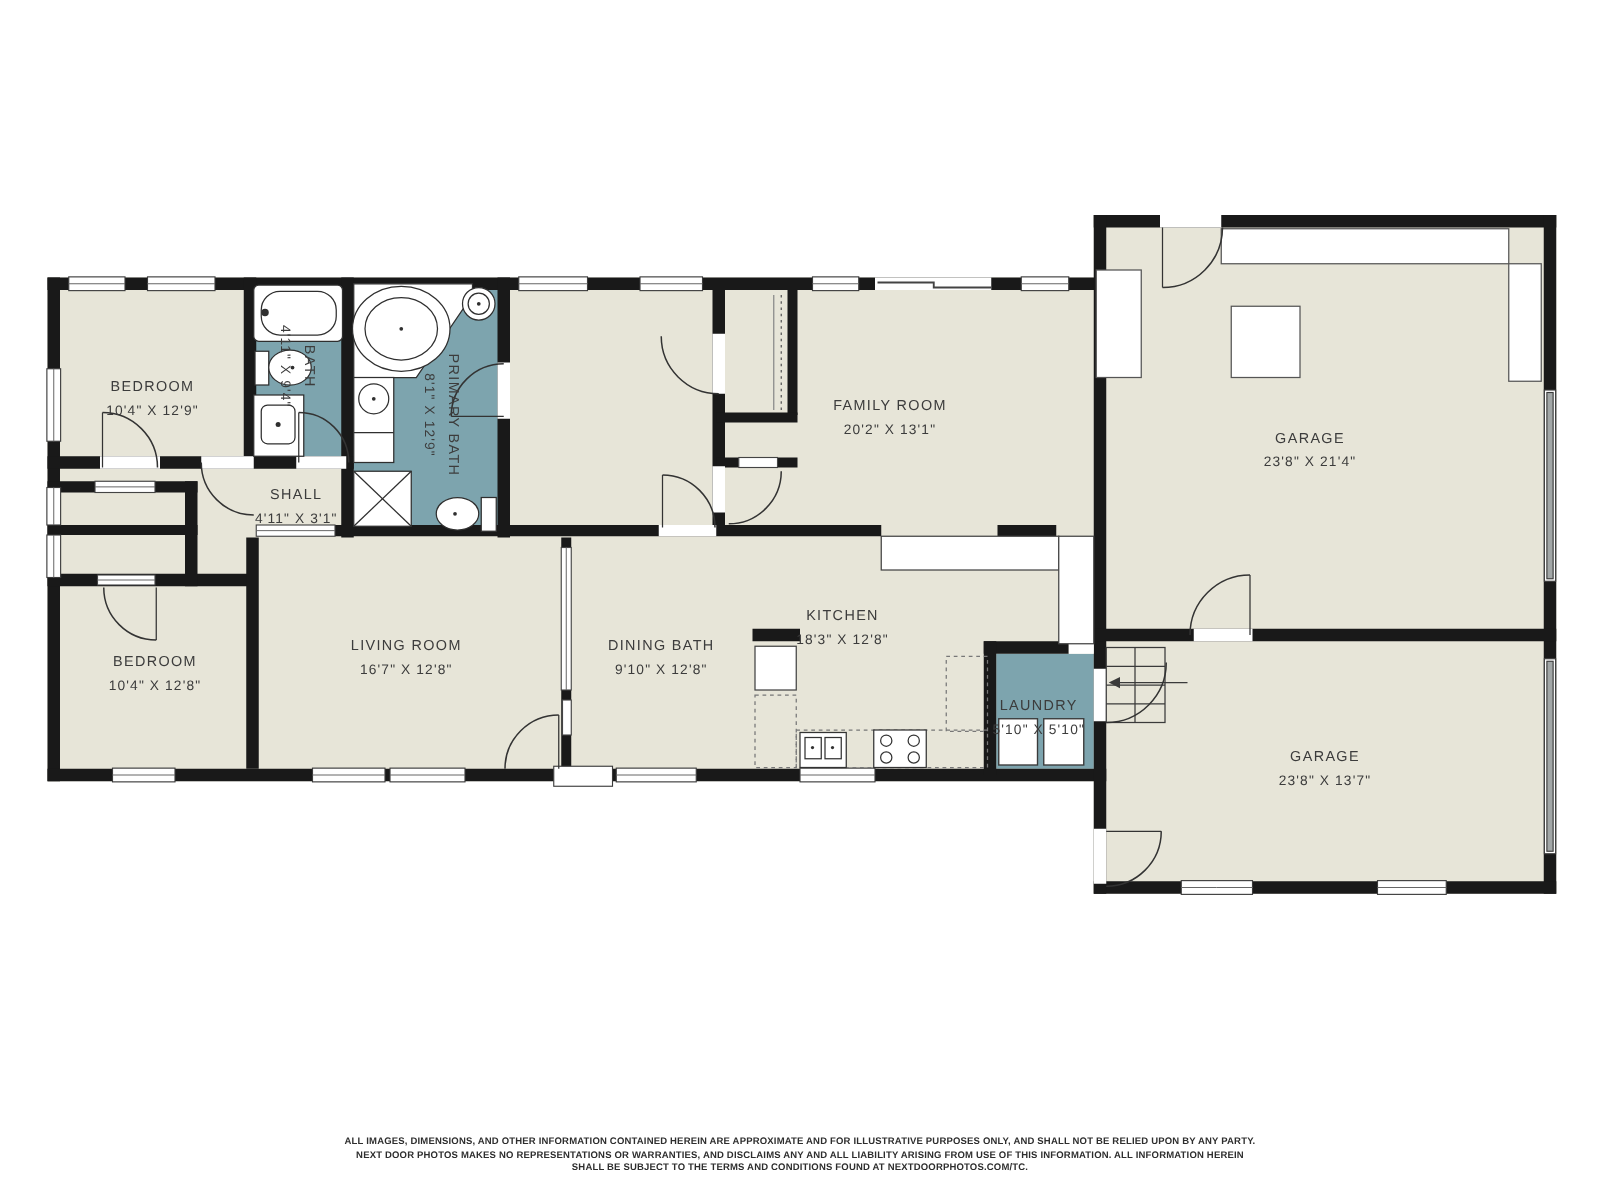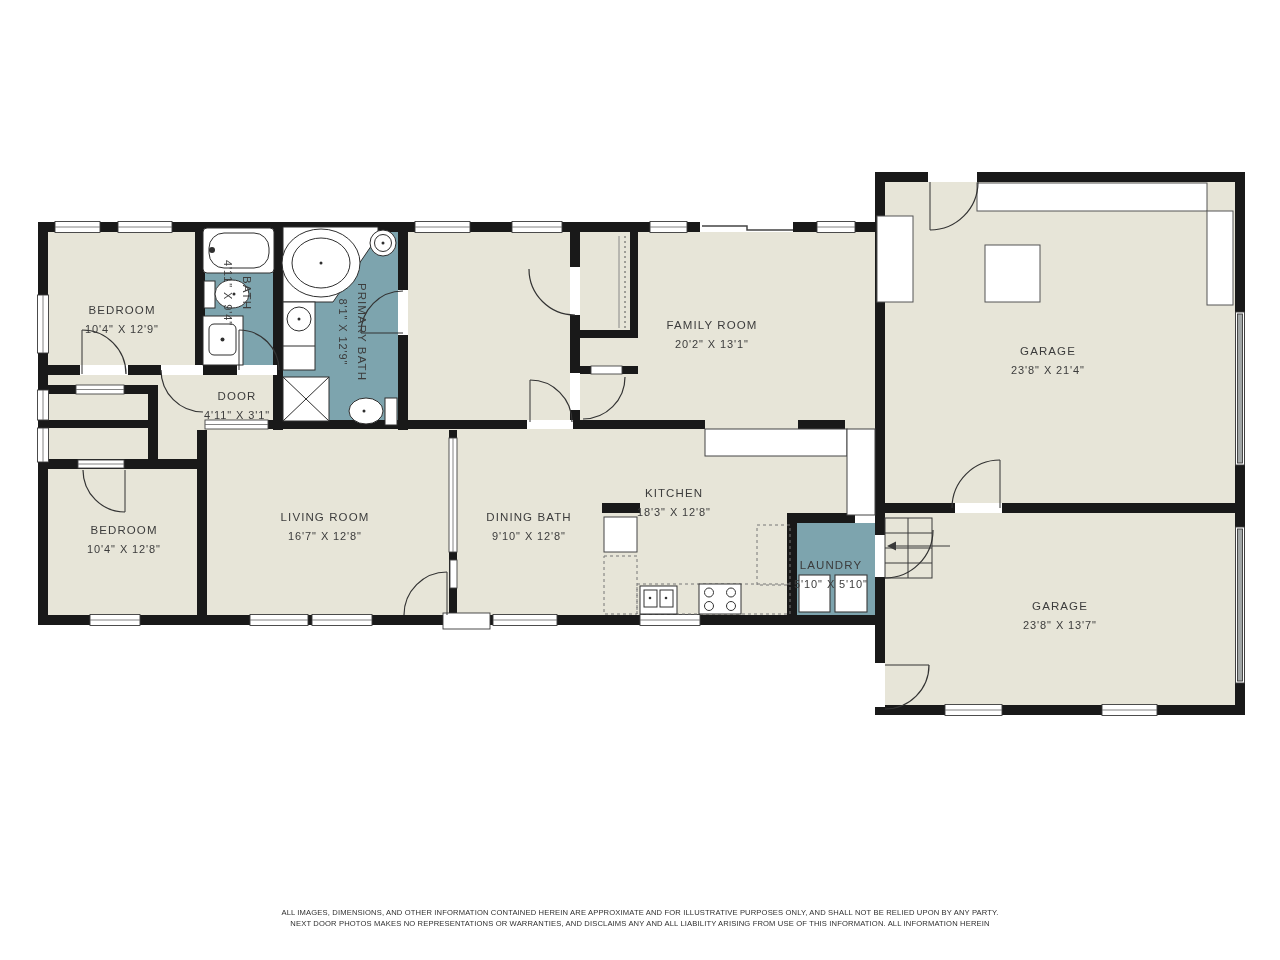--- a/index.html
+++ b/index.html
@@ -5,21 +5,21 @@
   html,body{margin:0;padding:0;background:#ffffff;}
   .plan{position:relative;width:1280px;height:960px;background:#ffffff;overflow:hidden;
         font-family:"Liberation Sans", sans-serif;}
   .plan svg{position:absolute;left:0;top:0;}
   .lbl{position:absolute;transform:translate(-50%,-50%);text-align:center;color:#3c3c3c;
        white-space:nowrap;line-height:19px;}
   .lbl.vert{transform:translate(-50%,-50%) rotate(90deg);}
   .rn{font-size:11.5px;letter-spacing:1.1px;font-weight:400;}
   .rd{font-size:11px;letter-spacing:0.9px;font-weight:400;}
   .disclaimer{position:absolute;left:0;right:0;top:908px;text-align:center;color:#2e2e2e;
-      font-size:7.6px;line-height:10.5px;letter-spacing:0.15px;font-weight:400;}
+      font-size:7.6px;line-height:10.5px;letter-spacing:0.15px;font-weight:700;}
 </style>
 </head>
 <body>
 
 <div class="plan">
 
 <svg width="1280" height="960" viewBox="0 0 1280 960">
 
   <g>
     <rect x="38" y="222" width="847" height="403" fill="#e7e5d8"></rect>
@@ -278,21 +278,21 @@
   </div>
   <div class="lbl vert" style="left:237px;top:293px">
     <div class="rn">BATH</div>
     <div class="rd">4'11" X 9'4"</div>
   </div>
   <div class="lbl vert" style="left:352px;top:332px">
     <div class="rn">PRIMARY BATH</div>
     <div class="rd">8'1" X 12'9"</div>
   </div>
   <div class="lbl" style="left:237px;top:406px">
-    <div class="rn">DOOR</div>
+    <div class="rn">SHALL</div>
     <div class="rd">4'11" X 3'1"</div>
   </div>
   <div class="lbl" style="left:712px;top:335px">
     <div class="rn">FAMILY ROOM</div>
     <div class="rd">20'2" X 13'1"</div>
   </div>
   <div class="lbl" style="left:1048px;top:361px">
     <div class="rn">GARAGE</div>
     <div class="rd">23'8" X 21'4"</div>
   </div>
@@ -317,14 +317,15 @@
     <div class="rd">5'10" X 5'10"</div>
   </div>
   <div class="lbl" style="left:1060px;top:616px">
     <div class="rn">GARAGE</div>
     <div class="rd">23'8" X 13'7"</div>
   </div>
 
   <div class="disclaimer">
     <div>ALL IMAGES, DIMENSIONS, AND OTHER INFORMATION CONTAINED HEREIN ARE APPROXIMATE AND FOR ILLUSTRATIVE PURPOSES ONLY, AND SHALL NOT BE RELIED UPON BY ANY PARTY.</div>
     <div>NEXT DOOR PHOTOS MAKES NO REPRESENTATIONS OR WARRANTIES, AND DISCLAIMS ANY AND ALL LIABILITY ARISING FROM USE OF THIS INFORMATION. ALL INFORMATION HEREIN</div>
+    <div>SHALL BE SUBJECT TO THE TERMS AND CONDITIONS FOUND AT NEXTDOORPHOTOS.COM/TC.</div>
   </div>
 </div>
 
 </body></html>

